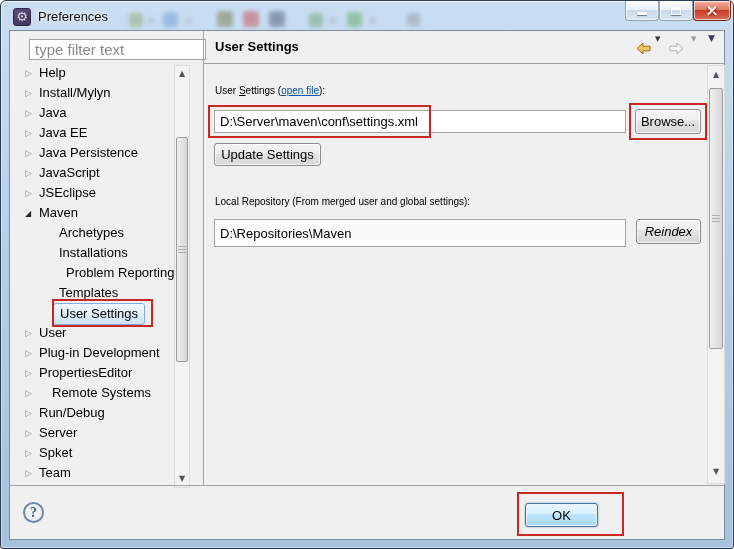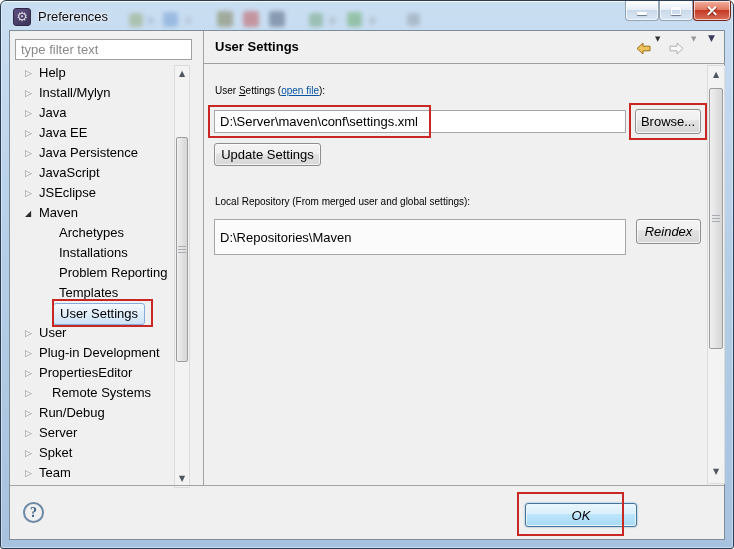--- a/index.html
+++ b/index.html
@@ -30,22 +30,22 @@
        border:1px solid #fff;border-top-width:3px;box-shadow:0 1px 1px rgba(70,90,110,.8);border-radius:1px;}
   .glyph-x i{position:absolute;left:50%;top:50%;width:12px;height:2.4px;background:#fff;border-radius:1px;
        box-shadow:0 1px 1px rgba(120,30,20,.8);}
   .glyph-x i:first-child{transform:translate(-50%,-50%) rotate(45deg);}
   .glyph-x i:last-child{transform:translate(-50%,-50%) rotate(-45deg);}
 
   
   .content{position:absolute;left:8px;top:29px;right:8px;bottom:8px;background:#f0f0f0;
        border:1px solid #7f8d9a;}
 
-  .filter-input{position:absolute;left:5px;top:8px;width:177px;height:21px;border:1px solid #a0a0a0;
-       background:#fff;font-size:13px;padding:0 5px;color:#15803d;}
+  .filter-input{position:absolute;left:19px;top:8px;width:177px;height:21px;border:1px solid #a0a0a0;
+       background:#fff;font-size:15px;padding:0 5px;color:#15803d;}
   .filter-input::placeholder{color:#8a8a8a;opacity:1;}
 
   
   .tree-row{position:absolute;left:0;width:162px;height:20px;}
   .tw{position:absolute;top:3px;font-family:"DejaVu Sans",sans-serif;font-size:9px;line-height:14px;color:#8f8f8f;}
   .tw.expanded{color:#2b2b2b;font-size:8px;top:4px;}
   .tl{position:absolute;top:2px;font-size:13px;line-height:16px;color:#000;white-space:nowrap;}
   .tl-sel{top:0;left:43px !important;padding:2px 6px 2px 6px;border:1px solid #84acdd;border-radius:3px;
        background:linear-gradient(180deg,#f5fafe 0%,#e2effa 45%,#cde3f7 100%);}
   .red-box{position:absolute;border:2px solid #c92723;pointer-events:none;z-index:30;}
@@ -162,21 +162,21 @@
             <span class="tw expanded" style="left: 15px;">◢</span>
             <span class="tl" style="left: 29px;">Maven</span>
           </div>
           <div class="tree-row" style="top: 192px;">
             <span class="tl" style="left: 49px;">Archetypes</span>
           </div>
           <div class="tree-row" style="top: 212px;">
             <span class="tl" style="left: 49px;">Installations</span>
           </div>
           <div class="tree-row" style="top: 232px;">
-            <span class="tl" style="left: 49px;">Problem Reporting</span>
+            <span class="tl" style="left: 56px;">Problem Reporting</span>
           </div>
           <div class="tree-row" style="top: 252px;">
             <span class="tl" style="left: 49px;">Templates</span>
           </div>
           <div class="tree-row" style="top: 272px;">
             <span class="tl tl-sel" style="left: 49px;">User Settings</span>
             <div class="red-box tree-red"></div>
           </div>
           <div class="tree-row" style="top: 292px;">
             <span class="tw collapsed" style="left: 15px;">▷</span>
@@ -244,31 +244,31 @@
 
       <input class="field" style="left: 204px; top: 79px; width: 412px;" value="D:\Server\maven\conf\settings.xml">
       <div class="red-box" style="left:198px;top:74px;width:223px;height:33px;"></div>
 
       <button class="btn" style="left:625px;top:78px;width:66px;">Browse...</button>
       <div class="red-box" style="left:619px;top:72px;width:78px;height:37px;"></div>
 
       <button class="btn" style="left:204px;top:112px;width:107px;height:23px;">Update Settings</button>
 
       <div class="lbl" style="left:205px;top:165px;">Local Repository (From merged user and global settings):</div>
-      <input class="field ro" readonly="" style="left: 204px; top: 188px; width: 412px; height: 36px;" value="D:\Repositories\Maven">
+      <input class="field ro" readonly="" style="left: 204px; top: 188px; width: 412px; height: 28px;" value="D:\Repositories\Maven">
       <button class="btn" style="left:626px;top:188px;width:65px;font-style:italic;">Reindex</button>
 
       <div class="sb" style="left:697px;top:34px;width:18px;height:419px;">
         <span class="arr" style="top:3px;">▲</span>
         <div class="thumb" style="top:22px;height:261px;">
           <span class="grip" style="top:126px;"></span>
         </div>
         <span class="arr" style="bottom:5px;">▼</span>
       </div>
 
       <div class="hsep-footer"></div>
       <div class="help">?</div>
 
-      <button class="btn default" style="left:515px;top:472px;width:112px;height:24px;font-style:italic;">OK</button>
+      <button class="btn default" style="left:515px;top:472px;width:73px;height:24px;">OK</button>
       <div class="red-box" style="left:507px;top:461px;width:107px;height:44px;"></div>
     </div>
   </div>
 </div>
 
 </body></html>

